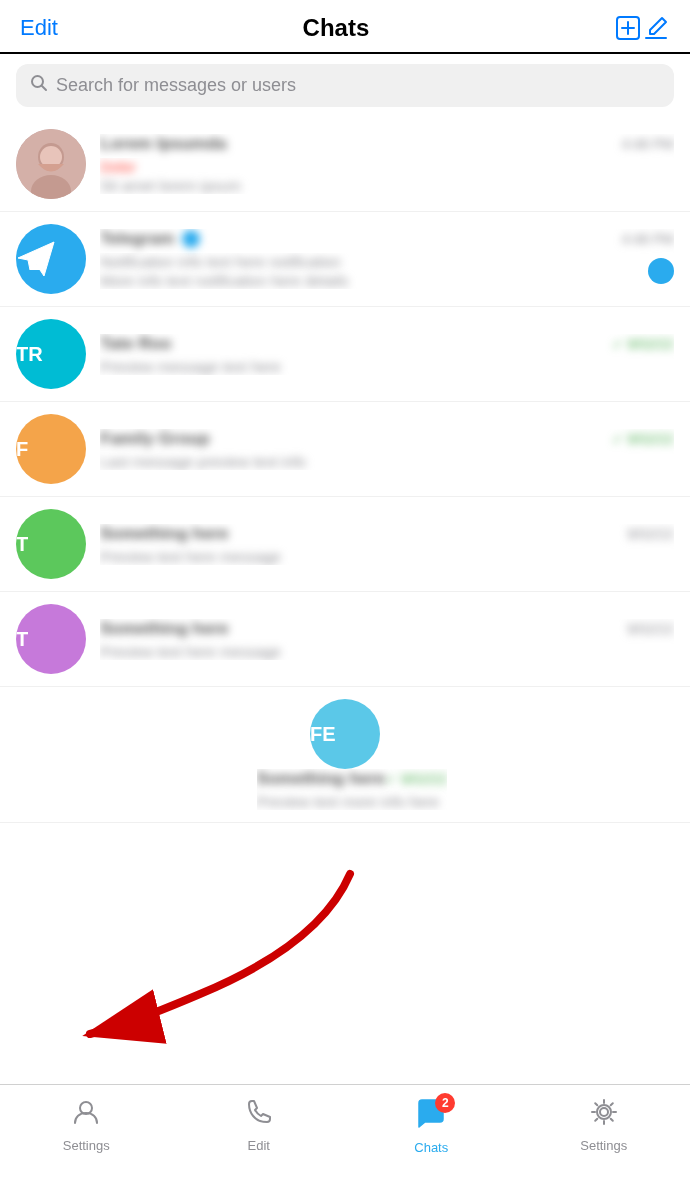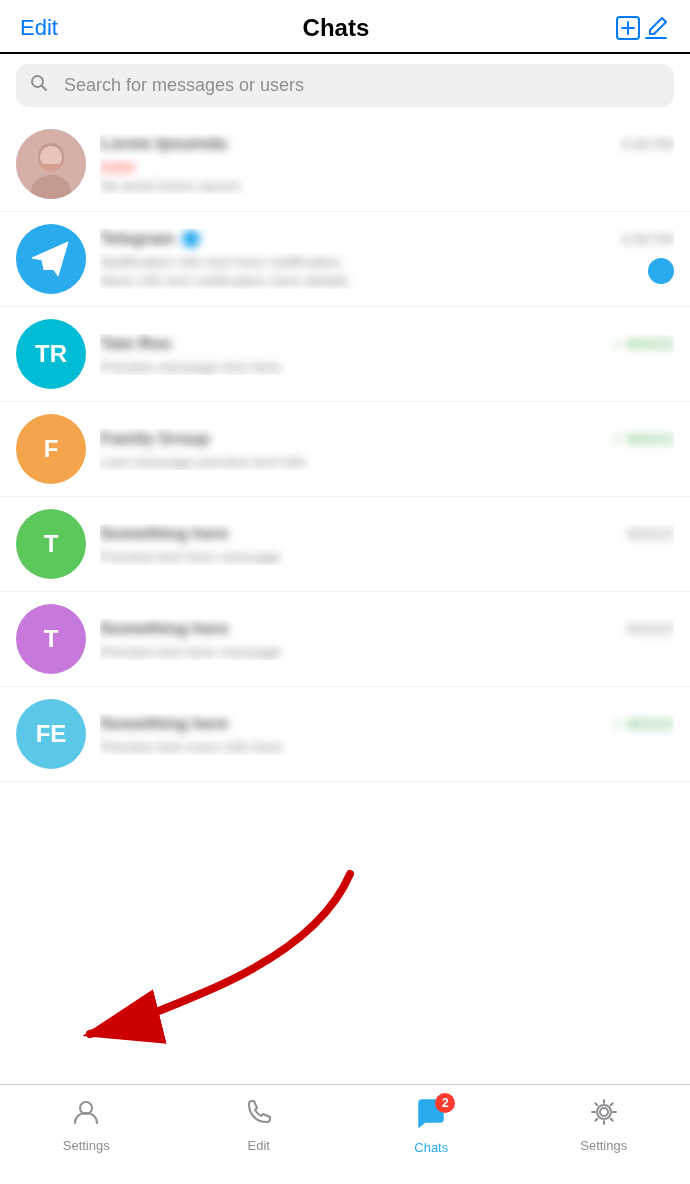--- a/index.html
+++ b/index.html
@@ -48,21 +48,21 @@
     .search-bar-container {
       padding: 10px 16px;
       background: #fff;
     }
     .search-bar {
       display: flex;
       align-items: center;
       background: #f0f0f0;
       border-radius: 12px;
       padding: 10px 14px;
-      gap: 16px;
+      gap: 8px;
     }
     .search-icon-wrap {
       color: #8e8e93;
       font-size: 18px;
     }
     .search-placeholder {
       color: #8e8e93;
       font-size: 18px;
     }
     .chat-item {
@@ -73,22 +73,21 @@
       position: relative;
       min-height: 90px;
     }
     .avatar {
       width: 70px;
       height: 70px;
       border-radius: 50%;
       flex-shrink: 0;
       display: flex;
       align-items: center;
-      justify-content: center;
-      font-size: 24px;
+      font-size: 20px;
       font-weight: 600;
       color: #fff;
       overflow: hidden;
       position: relative;
     }
     .avatar-placeholder-photo {
       background: linear-gradient(135deg, #c8a4a4, #d4b8b0);
     }
     .avatar-telegram {
       background: #2AABEE;
@@ -396,21 +395,21 @@
       <div class="chat-top-row">
         <span class="chat-name blurred-text">Something here</span>
         <span class="chat-time">9/02/22</span>
       </div>
       <div class="chat-bottom-row">
         <div class="chat-preview blurred-text-light">Preview text here message</div>
       </div>
     </div>
   </div>
 
-  <div class="chat-item" style="margin-bottom:12px;">
+  <div class="chat-item" style="margin-bottom:12px;flex-direction:column;">
     <div class="avatar avatar-fe">
       <span>FE</span>
     </div>
     <div class="chat-content">
       <div class="chat-top-row">
         <span class="chat-name blurred-text">Something here</span>
         <span class="green-time">✓ 9/02/22</span>
       </div>
       <div class="chat-bottom-row">
         <div class="chat-preview blurred-text-light">Preview text more info here</div>

